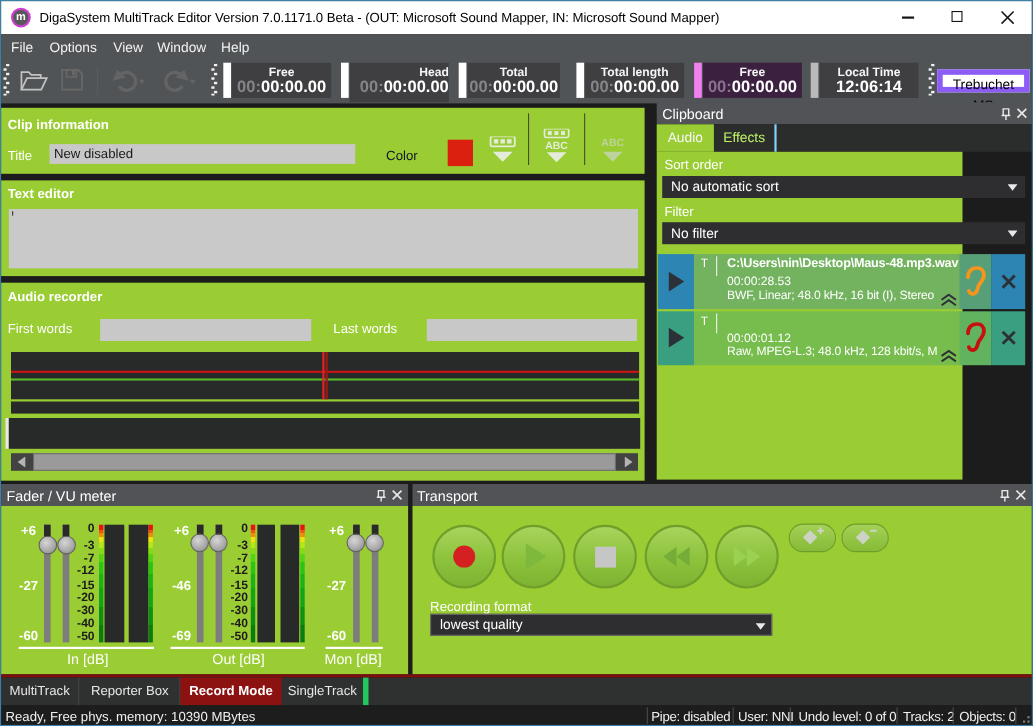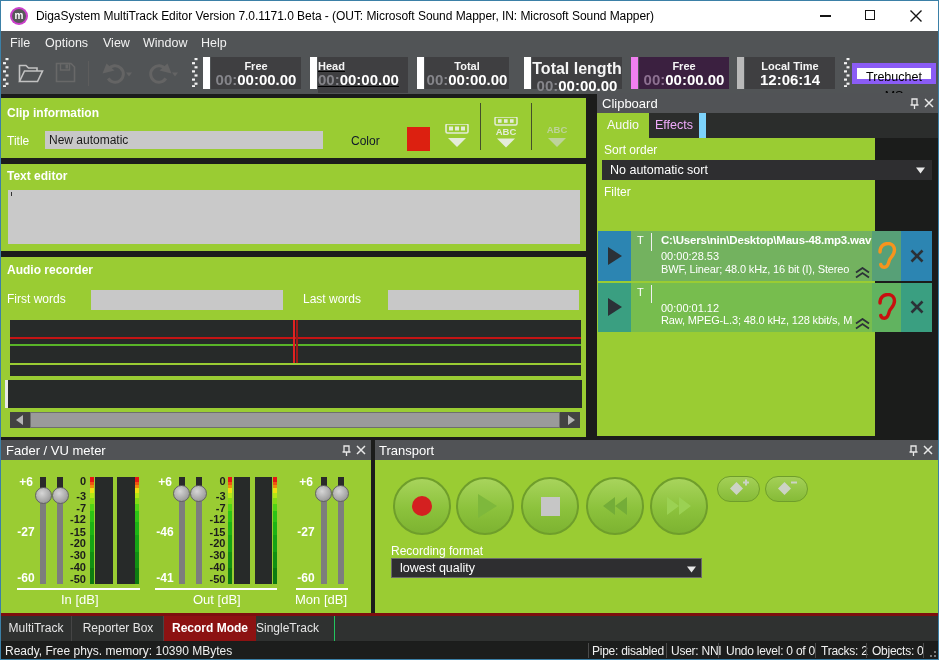--- a/index.html
+++ b/index.html
@@ -104,49 +104,49 @@
     </g>
 </svg>
 <div class="abs" style="left:852px;top:63px;width:84px;height:21px;background:#fff;border:5px solid #8b5cf6;font-size:12.5px;color:#000;text-align:center;line-height:19px;">Trebuchet MS</div>
 
 <div class="abs" style="left:203px;top:57px;width:7px;height:32px;background:#ffffff;"></div>
 <div class="abs" style="left:211px;top:57px;width:90px;height:32px;background:#3f3f41;text-align:center;">
   <div style="font-size:11px;font-weight:bold;color:#f5f5f5;margin-top:3px;">Free</div>
   <div style="font-size:15px;font-weight:bold;color:#fff;margin-top:-1px;"><span style="color:#85858a;">00:</span>00:00.00</div>
 </div>
 <div class="abs" style="left:310px;top:57px;width:7px;height:32px;background:#ffffff;"></div>
-<div class="abs" style="left:318px;top:57px;width:90px;height:36px;background:#3f3f41;text-align:left;text-decoration:underline;">
+<div class="abs" style="left:318px;top:57px;width:90px;height:36px;background:#3f3f41;text-align:right;">
   <div style="font-size:11px;font-weight:bold;color:#f5f5f5;margin-top:3px;">Head</div>
   <div style="font-size:15px;font-weight:bold;color:#fff;margin-top:-1px;"><span style="color:#85858a;">00:</span>00:00.00</div>
 </div>
 <div class="abs" style="left:417px;top:57px;width:7px;height:32px;background:#ffffff;"></div>
 <div class="abs" style="left:425px;top:57px;width:84px;height:32px;background:#3f3f41;text-align:center;">
   <div style="font-size:11px;font-weight:bold;color:#f5f5f5;margin-top:3px;">Total</div>
   <div style="font-size:15px;font-weight:bold;color:#fff;margin-top:-1px;"><span style="color:#85858a;">00:</span>00:00.00</div>
 </div>
 <div class="abs" style="left:524px;top:57px;width:7px;height:32px;background:#ffffff;"></div>
 <div class="abs" style="left:532px;top:57px;width:90px;height:32px;background:#3f3f41;text-align:center;">
-  <div style="font-size:16px;font-weight:bold;color:#f5f5f5;margin-top:3px;">Total length</div>
+  <div style="font-size:11px;font-weight:bold;color:#f5f5f5;margin-top:3px;">Total length</div>
   <div style="font-size:15px;font-weight:bold;color:#fff;margin-top:-1px;"><span style="color:#85858a;">00:</span>00:00.00</div>
 </div>
 <div class="abs" style="left:631px;top:57px;width:7px;height:32px;background:#f07ff0;"></div>
 <div class="abs" style="left:639px;top:57px;width:90px;height:32px;background:#3b2040;text-align:center;">
   <div style="font-size:11px;font-weight:bold;color:#f5f5f5;margin-top:3px;">Free</div>
   <div style="font-size:15px;font-weight:bold;color:#fff;margin-top:-1px;"><span style="color:#8d7191;">00:</span>00:00.00</div>
 </div>
 <div class="abs" style="left:737px;top:57px;width:7px;height:32px;background:#b9b9b9;"></div>
 <div class="abs" style="left:745px;top:57px;width:90px;height:32px;background:#3f3f41;text-align:center;">
   <div style="font-size:11px;font-weight:bold;color:#f5f5f5;margin-top:3px;">Local Time</div>
   <div style="font-size:15px;font-weight:bold;color:#fff;margin-top:-1px;">12:06:14</div>
 </div>
 
 <div class="abs green" style="left:1px;top:98px;width:585px;height:60px;">
   <div class="abs" style="left:6px;top:8px;font-size:12px;font-weight:bold;color:#fff;">Clip information</div>
   <div class="abs" style="left:6px;top:36px;font-size:12px;color:#fff;">Title</div>
-  <div class="abs" style="left:44px;top:33px;width:278px;height:18px;background:#c8c8c8;font-size:12px;color:#1a1a1a;line-height:18px;padding-left:4px;">New automatic</div>
+  <div class="abs" style="left:44px;top:33px;width:278px;height:18px;background:#c8c8c8;font-size:12px;color:#1a1a1a;line-height:18px;padding-left:4px;">New disabled</div>
   <div class="abs" style="left:350px;top:36px;font-size:12px;color:#0f172a;">Color</div>
   <div class="abs" style="left:406px;top:29px;width:23px;height:24px;background:#dc2010;"></div>
   <svg class="abs" style="left:442px;top:26px;" width="28" height="27" viewBox="0 0 28 27">
     <rect x="3" y="0" width="22" height="9" rx="1.5" fill="none" stroke="#e4ecd9" stroke-width="1.6"></rect>
     <rect x="6" y="2.5" width="4" height="4" fill="#e4ecd9"></rect>
       <rect x="12" y="2.5" width="4" height="4" fill="#e4ecd9"></rect>
       <rect x="18" y="2.5" width="4" height="4" fill="#e4ecd9"></rect>
     <path d="M5 14 L23 14 L14 23 Z" fill="#e4ecd9"></path>
   </svg>
   <div class="abs" style="left:479px;top:5px;width:1px;height:47px;background:#44502a;"></div>
@@ -207,30 +207,35 @@
     <span class="abs" style="left:5px;top:3px;">Clipboard</span>
     <svg class="abs" style="left:313px;top:5px;" width="9" height="12" viewBox="0 0 9 12">
         <path d="M2 1 L7 1 L7 7 L2 7 Z M0.5 7 L8.5 7 M4.5 7 L4.5 11" stroke="#e8e8e8" stroke-width="1.3" fill="none"></path>
       </svg>
     <svg class="abs" style="left:327px;top:5px;" width="10" height="10" viewBox="0 0 10 10">
         <path d="M1 1 L9 9 M9 1 L1 9" stroke="#e8e8e8" stroke-width="1.5"></path>
       </svg>
   </div>
   <div class="abs" style="left:0;top:20px;width:341px;height:25px;background:#2b2d2c;">
     <div class="abs green" style="left:0;top:0;width:52px;height:25px;color:#f8f8f8;font-size:12.5px;text-align:center;line-height:24px;">Audio</div>
-    <div class="abs" style="left:52px;top:0;width:57px;height:25px;color:#f0abfc;font-size:12.5px;text-align:center;line-height:24px;border-right:7px solid #7dd3fc;">Effects</div>
+    <div class="abs" style="left:52px;top:0;width:57px;height:25px;color:#bef264;font-size:12.5px;text-align:center;line-height:24px;border-right:2px solid #7dd3fc;">Effects</div>
   </div>
   <div class="abs green" style="left:0;top:45px;width:278px;height:298px;">
     <div class="abs" style="left:7px;top:5px;font-size:12px;color:#fff;">Sort order</div>
     <div class="abs" style="left:5px;top:22px;width:330px;height:20px;background:#2e2e30;color:#fff;font-size:12.5px;line-height:20px;padding-left:8px;">No automatic sort
       <svg class="abs" style="left:314px;top:7px;" width="9" height="7" viewBox="0 0 9 7">
           <path d="M0 0.5 L9 0.5 L4.5 6.5 Z" fill="#e8e8e8"></path>
         </svg>
     </div>
     <div class="abs" style="left:7px;top:47px;font-size:12px;color:#fff;">Filter</div>
+    <div class="abs" style="left:5px;top:64px;width:330px;height:20px;background:#2e2e30;color:#fff;font-size:12.5px;line-height:20px;padding-left:8px;">No filter
+      <svg class="abs" style="left:314px;top:7px;" width="9" height="7" viewBox="0 0 9 7">
+          <path d="M0 0.5 L9 0.5 L4.5 6.5 Z" fill="#e8e8e8"></path>
+        </svg>
+    </div>
 
     <div class="abs" style="left:1px;top:93px;width:334px;height:50px;">
       <div class="abs" style="left:0;top:0;width:33px;height:50px;background:#2c85b2;">
         <svg class="abs" style="left:9px;top:16px;" width="15" height="18" viewBox="0 0 15 18">
             <path d="M1 0 L15 9 L1 18 Z" fill="#2b3137"></path>
           </svg>
       </div>
       <div class="abs" style="left:33px;top:0;width:241px;height:50px;background:#73b25f;overflow:hidden;">
         <div class="abs" style="left:6px;top:3px;font-size:11px;color:#fff;">T</div>
         <div class="abs" style="left:20px;top:2px;width:1px;height:18px;background:#f0f0f0;"></div>
@@ -314,21 +319,21 @@
     <div class="sclnum" style="left:55px;top:112.7px;">-50</div>
     <div class="vustrip abs" style="left:88.7px;top:16.6px;width:4px;height:107.6px;"></div>
     <div class="vubar" style="left:94.2px;width:18px;"></div>
     <div class="vubar" style="left:116.2px;width:18px;"></div>
     <div class="vustrip abs" style="left:134.2px;top:16.6px;width:4px;height:107.6px;"></div>
     <div class="abs" style="left:15.6px;top:128.3px;width:123px;height:1.5px;background:#fff;"></div>
     <div class="abs wht" style="left:60px;top:131.5px;font-size:13px;">In [dB]</div>
 
     <div class="flbl" style="left:147px;top:15px;">+6</div>
     <div class="flbl" style="left:147px;top:65px;">-46</div>
-    <div class="flbl" style="left:147px;top:111px;">-41</div>
+    <div class="flbl" style="left:147px;top:111px;">-69</div>
     <div class="track" style="left:178.4px;"></div>
       <div class="tracktop" style="left:178.4px;"></div>
     <div class="track" style="left:194.9px;"></div>
       <div class="tracktop" style="left:194.9px;"></div>
     <div class="knob" style="left:171.9px;top:24.5px;"></div>
     <div class="knob" style="left:189.1px;top:24.5px;"></div>
     <div class="sclnum" style="left:194.5px;top:15px;">0</div>
     <div class="sclnum" style="left:194.5px;top:30px;">-3</div>
     <div class="sclnum" style="left:194.5px;top:41.5px;">-7</div>
     <div class="sclnum" style="left:194.5px;top:53.4px;">-12</div>
@@ -415,21 +420,21 @@
   </div>
 </div>
 
 <div id="transport"></div>
 
 <div class="abs" style="left:1px;top:613.2px;width:937px;height:3px;background:#7d0f0f;"></div>
 <div class="abs" style="left:1px;top:616.2px;width:937px;height:25.3px;background:#2f3130;font-size:12px;color:#e6e6e6;">
   <div class="abs" style="left:0;top:0;width:71px;height:25.3px;line-height:25px;text-align:center;border-right:1px solid #454545;">MultiTrack</div>
   <div class="abs" style="left:72px;top:0;width:91px;height:25.3px;line-height:25px;text-align:center;border-right:1px solid #454545;">Reporter Box</div>
   <div class="abs" style="left:163px;top:0;width:92px;height:25.3px;line-height:25px;text-align:center;background:#8c1212;color:#fff;font-weight:bold;">Record Mode</div>
-  <div class="abs" style="left:255px;top:0;width:79px;height:25.3px;line-height:25px;border-right:1px solid #22c55e;">SingleTrack</div>
+  <div class="abs" style="left:255px;top:0;width:79px;height:25.3px;line-height:25px;text-align:center;border-right:5px solid #22c55e;">SingleTrack</div>
 </div>
 <div class="abs" style="left:1px;top:641.5px;width:937px;height:31px;background:#1c1d1c;color:#f0f0f0;font-size:12px;">
   <div class="abs" style="left:4px;top:2px;">Ready, Free phys. memory: 10390 MBytes</div>
   <div class="abs" style="left:587px;top:1px;width:1px;height:15px;background:#4a4a4a;"></div>
   <div class="abs" style="left:591px;top:2px;white-space:nowrap;letter-spacing:-0.25px;">Pipe: disabled</div>
   <div class="abs" style="left:665px;top:1px;width:1px;height:15px;background:#4a4a4a;"></div>
   <div class="abs" style="left:670px;top:2px;white-space:nowrap;letter-spacing:-0.25px;">User: NNI</div>
   <div class="abs" style="left:717px;top:1px;width:1px;height:15px;background:#4a4a4a;"></div>
   <div class="abs" style="left:725px;top:2px;white-space:nowrap;letter-spacing:-0.25px;">Undo level: 0 of 0</div>
   <div class="abs" style="left:814px;top:1px;width:1px;height:15px;background:#4a4a4a;"></div>

